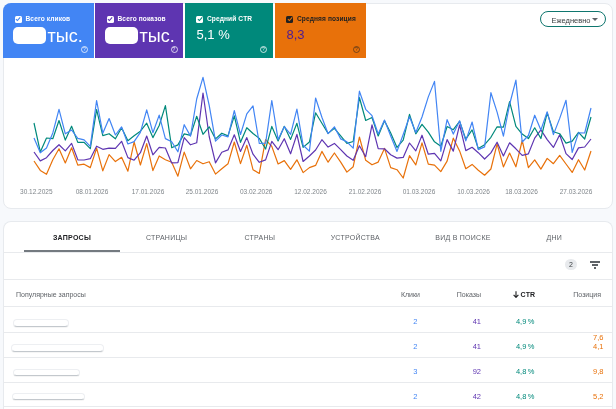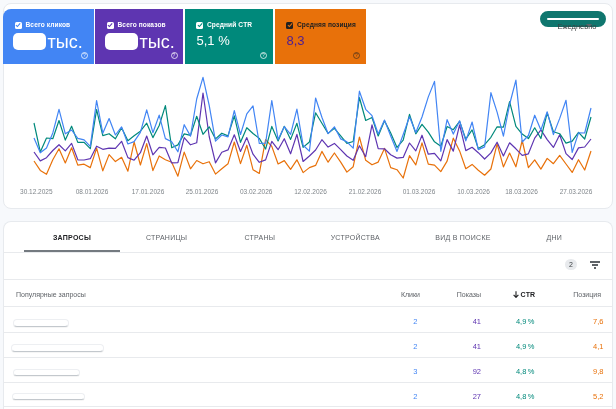--- a/index.html
+++ b/index.html
@@ -1,19 +1,19 @@
 <!DOCTYPE html>
 <html lang="ru"><head>
 <meta charset="utf-8">
 <style>
   * { margin:0; padding:0; box-sizing:border-box; }
   html,body { width:616px; height:409px; background:#f7f9fc; font-family:"Liberation Sans", sans-serif; overflow:hidden; position:relative; }
   .abs { position:absolute; }
   .panel { position:absolute; background:#fff; border:1px solid #e7eaee; }
-  .card { position:absolute; top:9px; height:54.5px;padding-left:16px; }
+  .card { position:absolute; top:3px; height:54.5px;padding-left:16px; }
   .card .cb { position:absolute; left:11.5px; top:12.5px; width:7px; height:7px; border-radius:1.5px; background:#fff; }
   .card .cb svg { position:absolute; left:0.5px; top:0.5px; }
   .card .lbl { position:absolute; left:22.5px; top:12px; font-size:6.6px; font-weight:700; color:#fff; letter-spacing:0.1px; white-space:nowrap; }
   .card .blob { position:absolute; left:9.5px; top:24px; width:33.5px; height:16.5px; background:#fff; border-radius:5px; }
   .card .val { position:absolute; font-size:13px; color:#fff; white-space:nowrap; }
   .card .help { position:absolute; right:5.5px; bottom:5px; width:7px; height:7px; border:1px solid rgba(255,255,255,0.75); border-radius:50%; color:rgba(255,255,255,0.85); font-size:5px; line-height:5.5px; text-align:center; }
   .tabtxt { position:absolute; top:12.5px; transform:translateX(-50%); font-size:7px; letter-spacing:0.25px; color:#5f6368; white-space:nowrap; }
   .sep { position:absolute; left:0; width:610px; height:1px; background:#e8eaed; }
   .rnum { position:absolute; transform:translateX(-100%); font-size:7.5px; white-space:nowrap; }
   .hnum { position:absolute; transform:translateX(-100%); font-size:7px; color:#5f6368; white-space:nowrap; }
@@ -60,21 +60,21 @@
   <div class="cb" style="background:#212121;">
       <svg width="6" height="6" viewBox="0 0 10 10">
         <path d="M1.5 5.2 L4 7.6 L8.6 2.2" stroke="#e8710a" stroke-width="1.8" fill="none"></path>
       </svg>
     </div>
   <div class="lbl" style="color:#212121;">Средняя позиция</div>
   <div class="val" style="left:12px; top:24px; color:#4c1d95;">8,3</div>
   <div class="help" style="border-color:rgba(33,33,33,0.55); color:rgba(33,33,33,0.7);">?</div>
 </div>
 
-<div class="abs" style="left:539.5px; top:11px; width:66px; height:15.5px; background:#fff; border:7px solid #0f766e; border-radius:8px;">
+<div class="abs" style="left:539.5px; top:11px; width:66px; height:15.5px; background:#fff; border:1px solid #0f766e; border-radius:8px;">
   <span style="position:absolute; left:11px; top:3.5px; font-size:7.5px; color:#3c4043;">Ежедневно</span>
   <span style="position:absolute; right:6.5px; top:6px; width:0; height:0; border-left:3px solid transparent; border-right:3px solid transparent; border-top:3.4px solid #5f6368;"></span>
 </div>
 
 <svg class="abs" style="left:3px; top:57px;" width="610" height="150" viewBox="0 0 610 150">
   <polyline points="31.0,104.0 37.3,113.4 43.5,117.3 49.8,102.8 56.0,91.8 62.3,105.9 68.6,90.8 74.8,108.1 81.1,107.2 87.3,110.6 93.6,91.2 99.8,113.8 106.1,97.6 112.4,104.6 118.6,100.3 124.9,114.2 131.1,85.0 137.4,108.0 143.7,86.6 149.9,113.6 156.2,98.9 162.4,102.7 168.7,105.2 174.9,119.2 181.2,95.1 187.5,111.8 193.7,103.5 200.0,106.8 206.2,104.7 212.5,117.1 218.8,111.7 225.0,106.8 231.3,85.0 237.5,106.6 243.8,88.2 250.0,112.7 256.3,116.4 262.6,82.6 268.8,89.4 275.1,107.0 281.3,103.6 287.6,112.3 293.9,102.8 300.1,115.6 306.4,110.6 312.6,108.4 318.9,94.4 325.1,105.2 331.4,96.0 337.7,105.1 343.9,115.1 350.2,109.7 356.4,80.0 362.7,103.3 369.0,107.8 375.2,105.1 381.5,91.4 387.7,110.6 394.0,112.7 400.2,121.0 406.5,98.7 412.8,107.9 419.0,85.8 425.3,107.2 431.5,108.2 437.8,114.6 444.1,104.1 450.3,81.2 456.6,93.9 462.8,111.7 469.1,107.4 475.3,113.2 481.6,118.2 487.9,112.0 494.1,86.9 500.4,109.9 506.6,96.0 512.9,109.8 519.2,83.5 525.4,110.6 531.7,102.9 537.9,112.1 544.2,101.4 550.4,106.7 556.7,98.4 563.0,107.0 569.2,115.4 575.5,102.7 581.7,113.0 588.0,94.0" fill="none" stroke="#e8710a" stroke-width="1.2" stroke-linejoin="round"></polyline>
   <polyline points="31.0,95.0 37.3,103.9 43.5,100.7 49.8,93.5 56.0,87.7 62.3,93.9 68.6,86.4 74.8,102.8 81.1,103.0 87.3,101.7 93.6,89.2 99.8,92.3 106.1,91.1 112.4,91.3 118.6,84.3 124.9,100.6 131.1,103.2 137.4,95.7 143.7,79.0 149.9,97.8 156.2,90.3 162.4,91.0 168.7,105.9 174.9,105.6 181.2,80.6 187.5,87.8 193.7,85.8 200.0,36.0 206.2,79.5 212.5,105.9 218.8,95.2 225.0,92.9 231.3,77.8 237.5,94.5 243.8,80.6 250.0,97.2 256.3,105.3 262.6,102.9 268.8,84.4 275.1,92.7 281.3,81.7 287.6,96.8 293.9,77.4 300.1,104.5 306.4,99.0 312.6,93.0 318.9,82.7 325.1,90.1 331.4,86.4 337.7,92.6 343.9,99.0 350.2,103.3 356.4,88.7 362.7,99.7 369.0,67.8 375.2,91.7 381.5,91.8 387.7,97.7 394.0,101.1 400.2,100.4 406.5,86.0 412.8,93.9 419.0,78.2 425.3,97.2 431.5,96.4 437.8,103.9 444.1,82.6 450.3,94.1 456.6,67.8 462.8,93.6 469.1,90.3 475.3,95.7 481.6,102.0 487.9,95.9 494.1,85.2 500.4,99.0 506.6,85.8 512.9,91.8 519.2,98.4 525.4,96.8 531.7,81.1 537.9,72.9 544.2,82.6 550.4,90.4 556.7,77.8 563.0,96.6 569.2,102.5 575.5,90.9 581.7,90.0 588.0,82.0" fill="none" stroke="#5e35b1" stroke-width="1.2" stroke-linejoin="round"></polyline>
   <polyline points="31.0,66.0 37.3,94.9 43.5,81.0 49.8,81.7 56.0,63.5 62.3,83.1 68.6,69.2 74.8,85.4 81.1,85.3 87.3,91.7 93.6,52.6 99.8,78.6 106.1,76.7 112.4,81.8 118.6,70.7 124.9,83.7 131.1,78.8 137.4,74.2 143.7,66.2 149.9,80.6 156.2,68.5 162.4,48.6 168.7,90.7 174.9,87.9 181.2,76.9 187.5,78.4 193.7,59.3 200.0,77.3 206.2,69.8 212.5,81.9 218.8,76.2 225.0,78.9 231.3,58.9 237.5,85.3 243.8,70.7 250.0,76.5 256.3,81.4 262.6,92.0 268.8,69.4 275.1,84.0 281.3,69.3 287.6,82.4 293.9,66.3 300.1,90.4 306.4,85.0 312.6,55.8 318.9,66.2 325.1,76.4 331.4,71.3 337.7,78.9 343.9,86.3 350.2,84.5 356.4,40.5 362.7,63.5 369.0,60.5 375.2,79.0 381.5,63.8 387.7,76.0 394.0,90.4 400.2,83.2 406.5,57.4 412.8,76.8 419.0,67.3 425.3,75.2 431.5,84.8 437.8,89.2 444.1,69.5 450.3,72.7 456.6,64.4 462.8,82.2 469.1,72.9 475.3,91.6 481.6,87.7 487.9,80.3 494.1,69.8 500.4,70.1 506.6,44.6 512.9,69.4 519.2,77.1 525.4,81.6 531.7,70.8 537.9,81.5 544.2,55.9 550.4,74.8 556.7,76.7 563.0,86.1 569.2,84.1 575.5,75.3 581.7,82.0 588.0,60.0" fill="none" stroke="#00897b" stroke-width="1.2" stroke-linejoin="round"></polyline>
   <polyline points="31.0,81.0 37.3,95.8 43.5,91.1 49.8,75.9 56.0,52.3 62.3,76.8 68.6,73.0 74.8,81.3 81.1,82.8 87.3,89.4 93.6,43.5 99.8,76.2 106.1,61.5 112.4,78.0 118.6,69.9 124.9,87.0 131.1,84.6 137.4,75.4 143.7,52.8 149.9,75.7 156.2,58.1 162.4,81.6 168.7,84.7 174.9,94.8 181.2,67.7 187.5,79.1 193.7,42.0 200.0,20.3 206.2,48.4 212.5,84.1 218.8,78.0 225.0,79.8 231.3,53.6 237.5,77.5 243.8,56.8 250.0,48.9 256.3,86.5 262.6,86.1 268.8,43.5 275.1,82.6 281.3,69.7 287.6,77.3 293.9,52.2 300.1,88.2 306.4,94.1 312.6,41.0 318.9,60.2 325.1,76.7 331.4,69.8 337.7,81.9 343.9,84.8 350.2,91.2 356.4,34.2 362.7,52.3 369.0,58.7 375.2,77.0 381.5,63.1 387.7,79.0 394.0,94.4 400.2,77.5 406.5,59.8 412.8,75.5 419.0,60.0 425.3,39.9 431.5,24.4 437.8,94.3 444.1,62.7 450.3,77.1 456.6,63.8 462.8,83.9 469.1,65.0 475.3,92.6 481.6,89.9 487.9,35.7 494.1,55.1 500.4,79.1 506.6,47.5 512.9,23.1 519.2,85.0 525.4,78.5 531.7,58.2 537.9,72.9 544.2,54.8 550.4,77.6 556.7,61.4 563.0,43.3 569.2,95.4 575.5,75.9 581.7,76.0 588.0,51.0" fill="none" stroke="#4285f4" stroke-width="1.2" stroke-linejoin="round"></polyline>
 <text x="33.3" y="137" text-anchor="middle" font-size="6.5" fill="#80868b" font-family="Liberation Sans, sans-serif">30.12.2025</text>
@@ -116,35 +116,35 @@
     <path d="M3 0.2 V6 M0.6 3.8 L3 6.4 L5.4 3.8" stroke="#202124" stroke-width="1.1" fill="none"></path>
   </svg>
 <div class="hnum" style="left:535px; top:291px; color:#202124; font-weight:bold;">CTR</div>
 <div class="hnum" style="left:601px; top:291px;">Позиция</div>
 <div class="sep" style="left:3px; top:306px;"></div>
 
 <div class="pill" style="left:13px; top:319px; width:56px; height:8px;"></div>
 <div class="rnum" style="left:417.5px; top:317px; color:#4285f4;">2</div>
 <div class="rnum" style="left:481px; top:317px; color:#5e35b1;">41</div>
 <div class="rnum" style="left:534.5px; top:317px; color:#00897b;">4,9 %</div>
-<div class="rnum" style="left:603.5px; top:317px; color:#e8710a;text-align:center;">7,6</div>
+<div class="rnum" style="left:603.5px; top:333px; color:#e8710a;text-align:center;">7,6</div>
 <div class="sep" style="left:3px; top:331.5px;"></div>
 
 <div class="pill" style="left:11px; top:344px; width:92.5px; height:7.5px;"></div>
 <div class="rnum" style="left:417.5px; top:342px; color:#4285f4;">2</div>
 <div class="rnum" style="left:481px; top:342px; color:#5e35b1;">41</div>
 <div class="rnum" style="left:534.5px; top:342px; color:#00897b;">4,9 %</div>
 <div class="rnum" style="left:603.5px; top:342px; color:#e8710a;">4,1</div>
 <div class="sep" style="left:3px; top:356.5px;"></div>
 
 <div class="pill" style="left:12.7px; top:368.7px; width:67.5px; height:7.5px;"></div>
 <div class="rnum" style="left:417.5px; top:367px; color:#4285f4;">3</div>
 <div class="rnum" style="left:481px; top:367px; color:#5e35b1;">92</div>
 <div class="rnum" style="left:534.5px; top:367px; color:#00897b;">4,8 %</div>
 <div class="rnum" style="left:603.5px; top:367px; color:#e8710a;">9,8</div>
 <div class="sep" style="left:3px; top:381.5px;"></div>
 
 <div class="pill" style="left:12px; top:393px; width:73px; height:7px;"></div>
 <div class="rnum" style="left:417.5px; top:392px; color:#4285f4;">2</div>
-<div class="rnum" style="left:481px; top:392px; color:#5e35b1;">27</div>
+<div class="rnum" style="left:481px; top:392px; color:#5e35b1;">42</div>
 <div class="rnum" style="left:534.5px; top:392px; color:#00897b;">4,8 %</div>
 <div class="rnum" style="left:603.5px; top:392px; color:#e8710a;">5,2</div>
 <div class="sep" style="left:3px; top:406px;"></div>
 
 </body></html>

